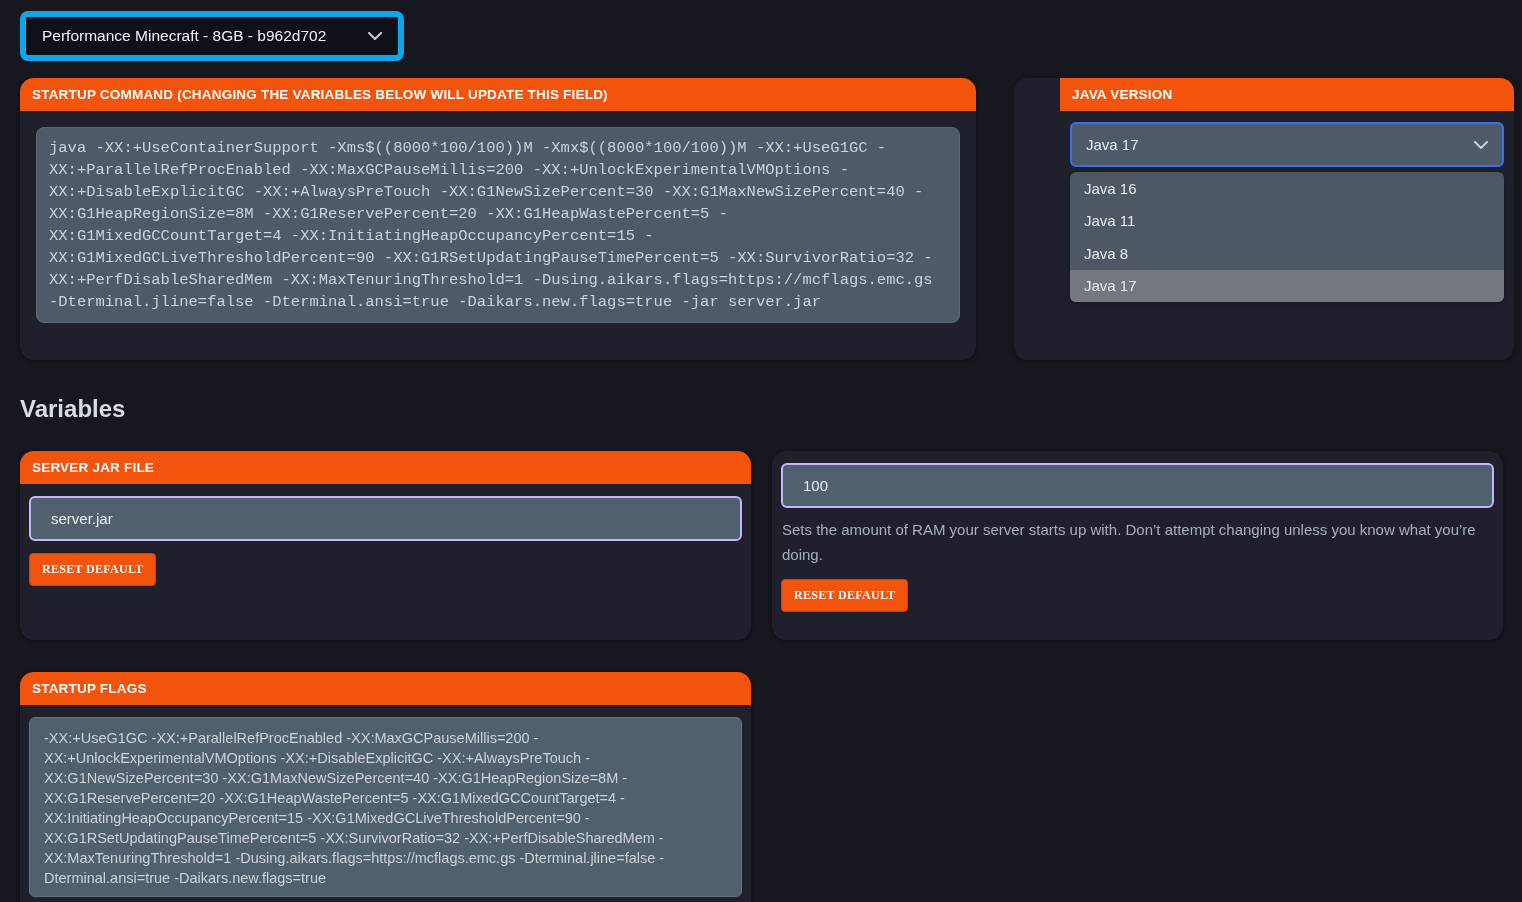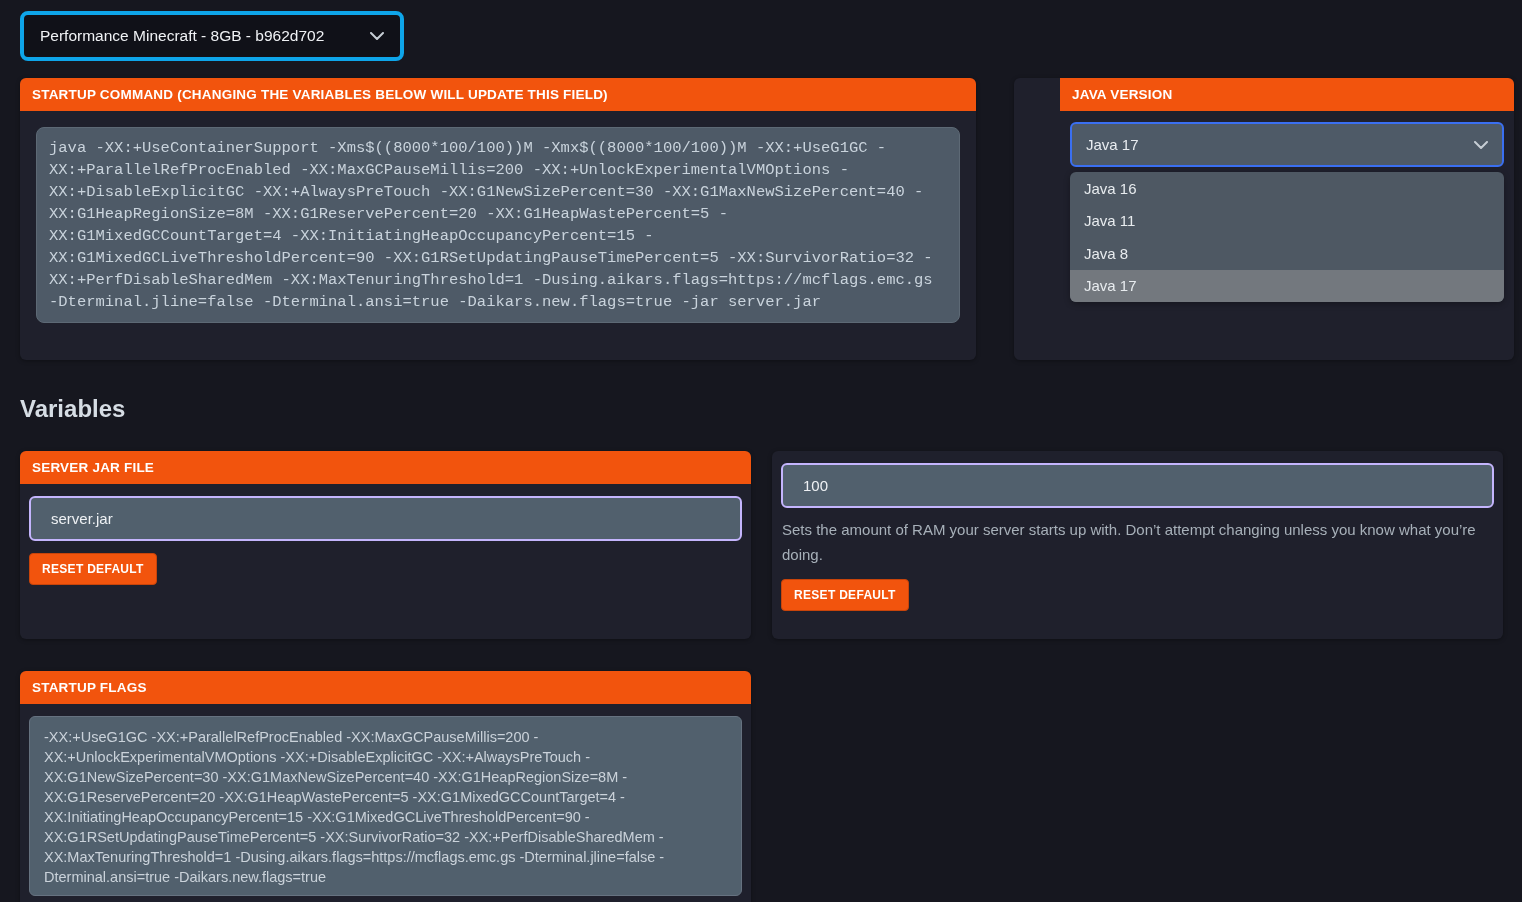--- a/index.html
+++ b/index.html
@@ -8,33 +8,33 @@
     background: #16171F;
     font-family: "Liberation Sans", sans-serif;
     color: #E8ECF0;
   }
   .page { padding: 11px 8px 0 20px; }
 
   
   .server-select {
     width: 384px; height: 50px;
     background: #101118;
-    border: 4px solid #0ea5e9;
+    border: 6px solid #0ea5e9;
     border-radius: 8px;
     display: flex; align-items: center; justify-content: space-between;
     padding: 0 16px;
     font-size: 15.5px; color: #F0F2F5;
     margin-bottom: 17px;
     cursor: pointer;
   }
 
   
   .panel {
     background: #1F202C;
-    border-radius: 6px;
+    border-radius: 14px;
     overflow: hidden;
     box-shadow: 0 1px 4px rgba(0,0,0,0.35);
   }
   .panel-header {
     background: #F2540D;
     color: #FFFFFF;
     font-size: 13.5px;
     font-weight: 700;
     letter-spacing: 0.2px;
     padding: 9px 12px;
@@ -112,21 +112,21 @@
     font-size: 15px;
     line-height: 25px;
     margin: 9px 1px 0;
   }
   .reset-btn {
     margin-top: 12px;
     background: #F2540D;
     border: 1px solid #C8440A;
     border-radius: 4px;
     color: #FFFFFF;
-    font-family: Liberation Sans, sans-serif;
+    font-family: Liberation Serif, serif;
     font-size: 12px;
     font-weight: 700;
     letter-spacing: 0.3px;
     padding: 8px 12px;
     cursor: pointer;
   }
   .flags-card { width: 731px; }
   .flags-textarea {
     display: block;
     width: 100%; height: 180px;

